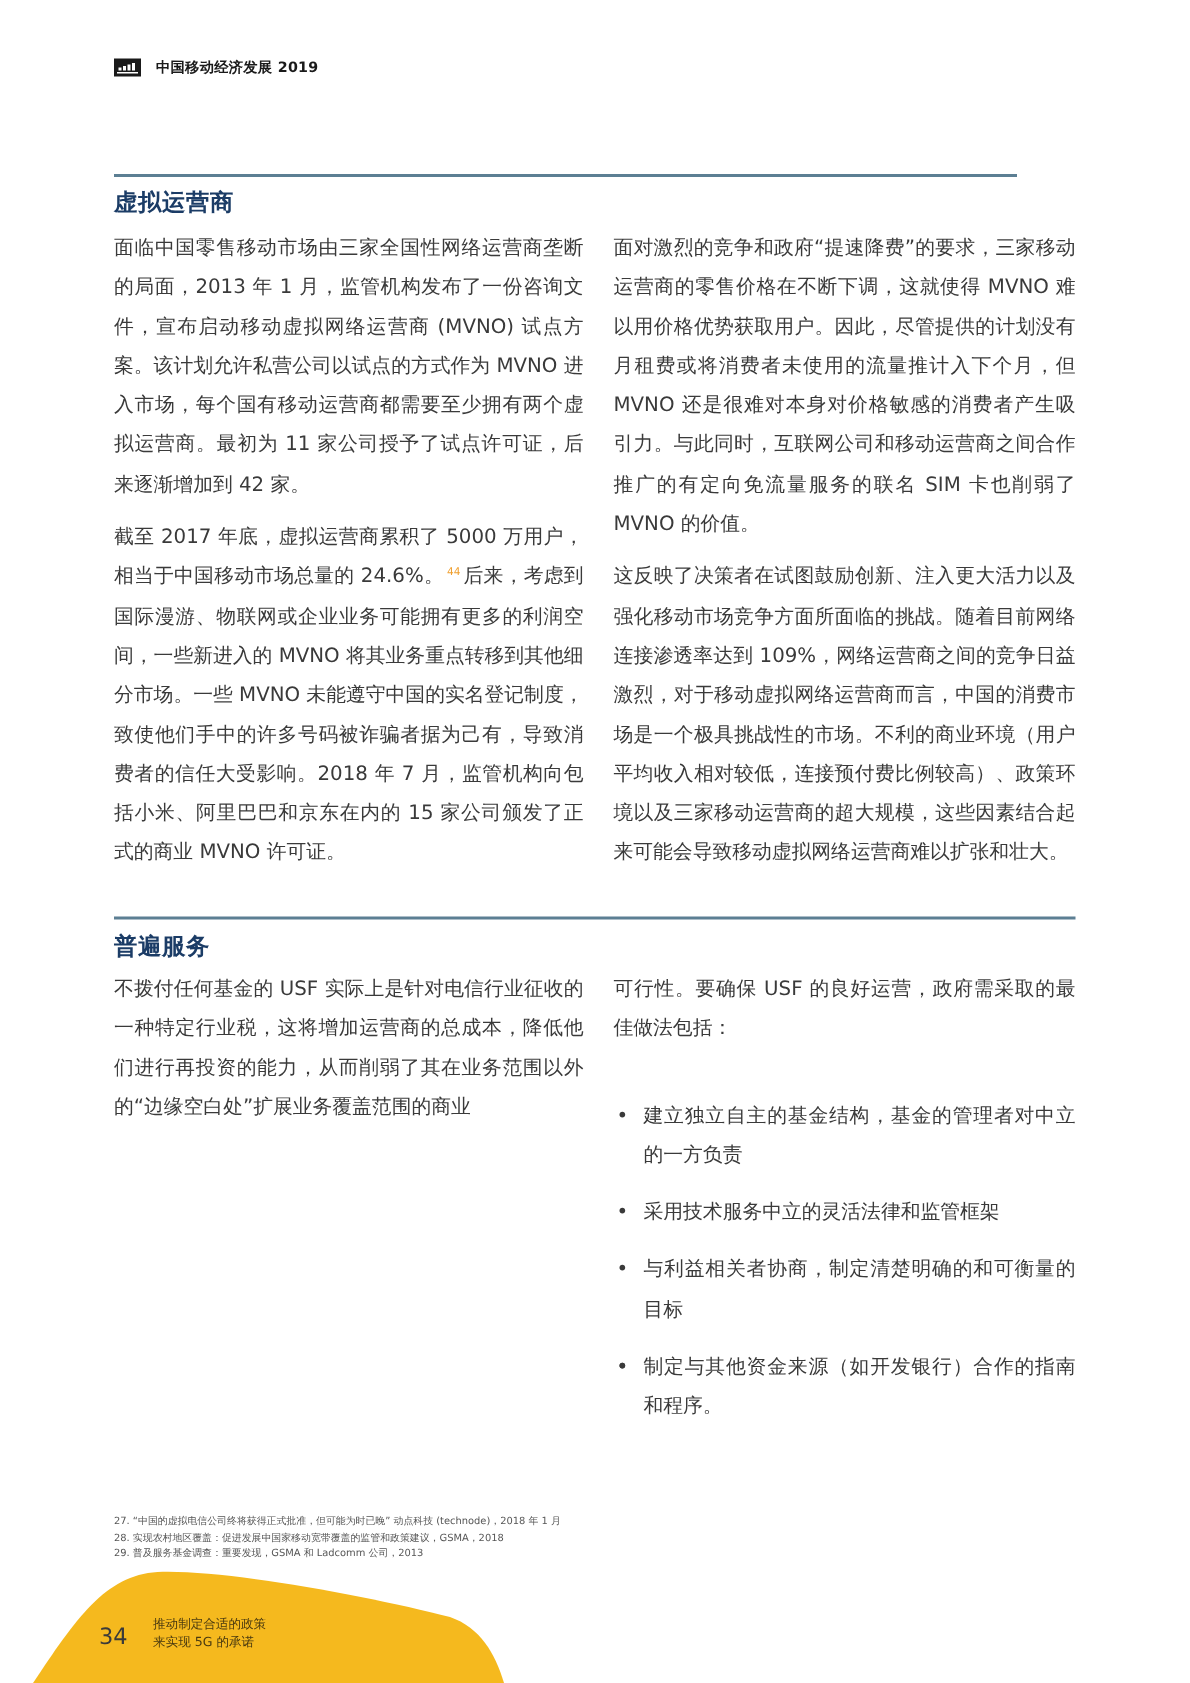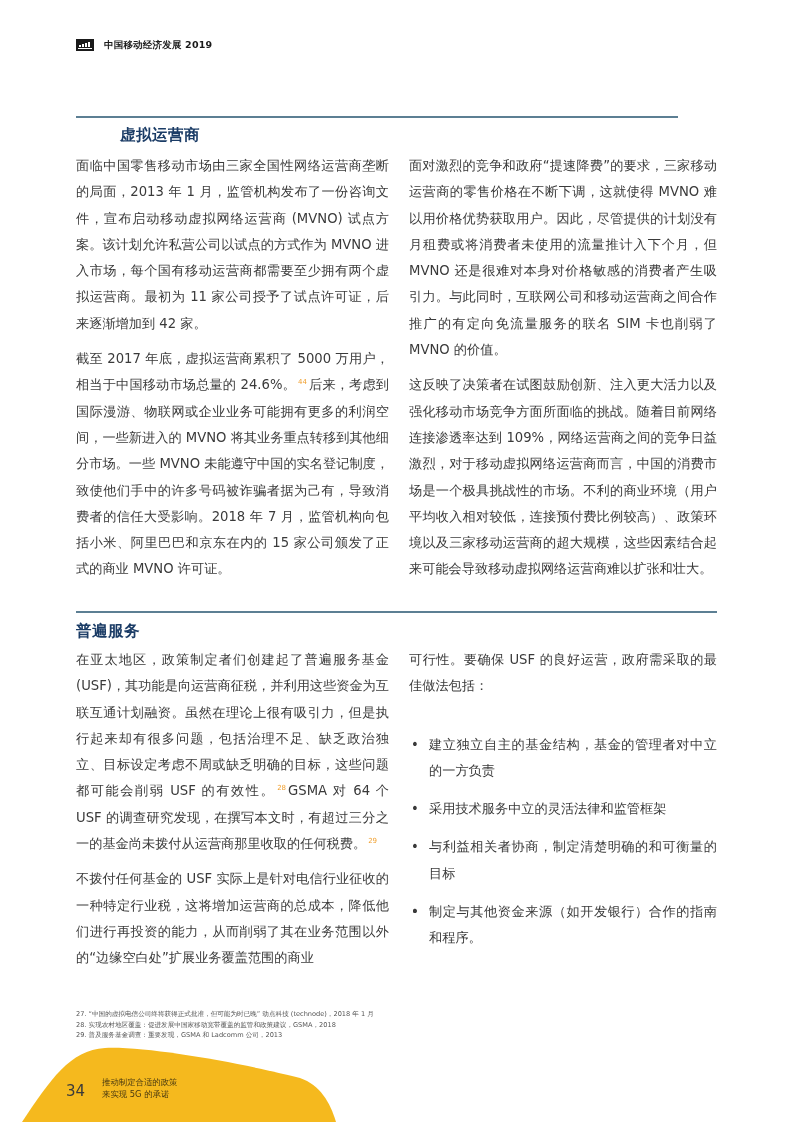--- a/index.html
+++ b/index.html
@@ -40,41 +40,38 @@
     <i style="left:3px;height:2px"></i>
       <i style="left:6px;height:3px"></i>
       <i style="left:9px;height:4px"></i>
       <i style="left:12px;height:5px"></i>
     <b></b>
   </div>
   <span class="header-title">中国移动经济发展 2019</span>
 </div>
 
 <div class="divider" style="left:76px; top:116px; width:602px;"></div>
-<div class="section-title" style="left:76px; top:125px;margin-left:44px;">虚拟运营商</div>
+<div class="section-title" style="left:76px; top:125px;">虚拟运营商</div>
 
 <div class="col" style="left:76px; top:153px; width:313px;">
   <p>面临中国零售移动市场由三家全国性网络运营商垄断的局面，2013 年 1 月，监管机构发布了一份咨询文件，宣布启动移动虚拟网络运营商 (MVNO) 试点方案。该计划允许私营公司以试点的方式作为 MVNO 进入市场，每个国有移动运营商都需要至少拥有两个虚拟运营商。最初为 11 家公司授予了试点许可证，后来逐渐增加到 42 家。</p>
   <p>
     <span>截至 2017 年底，虚拟运营商累积了 5000 万用户，相当于中国移动市场总量的 24.6%。</span><span class="sup">44</span><span>后来，考虑到国际漫游、物联网或企业业务可能拥有更多的利润空间，一些新进入的 MVNO 将其业务重点转移到其他细分市场。一些 MVNO 未能遵守中国的实名登记制度，致使他们手中的许多号码被诈骗者据为己有，导致消费者的信任大受影响。2018 年 7 月，监管机构向包括小米、阿里巴巴和京东在内的 15 家公司颁发了正式的商业 MVNO 许可证。</span>
   </p>
 </div>
 
 <div class="col" style="left:409px; top:153px; width:308px;">
   <p>面对激烈的竞争和政府“提速降费”的要求，三家移动运营商的零售价格在不断下调，这就使得 MVNO 难以用价格优势获取用户。因此，尽管提供的计划没有月租费或将消费者未使用的流量推计入下个月，但 MVNO 还是很难对本身对价格敏感的消费者产生吸引力。与此同时，互联网公司和移动运营商之间合作推广的有定向免流量服务的联名 SIM 卡也削弱了 MVNO 的价值。</p>
   <p>这反映了决策者在试图鼓励创新、注入更大活力以及强化移动市场竞争方面所面临的挑战。随着目前网络连接渗透率达到 109%，网络运营商之间的竞争日益激烈，对于移动虚拟网络运营商而言，中国的消费市场是一个极具挑战性的市场。不利的商业环境（用户平均收入相对较低，连接预付费比例较高）、政策环境以及三家移动运营商的超大规模，这些因素结合起来可能会导致移动虚拟网络运营商难以扩张和壮大。</p>
 </div>
 
 <div class="divider" style="left:76px; top:611px; width:641px;"></div>
 <div class="section-title" style="left:76px; top:621px;text-align:center;">普遍服务</div>
 
 <div class="col" style="left:76px; top:647px; width:313px;">
-  <p>
-    <span>在亚太地区，政策制定者们创建起了普遍服务基金 (USF)，其功能是向运营商征税，并利用这些资金为互联互通计划融资。虽然在理论上很有吸引力，但是执行起来却有很多问题，包括治理不足、缺乏政治独立、目标设定考虑不周或缺乏明确的目标，这些问题都可能会削弱 USF 的有效性。</span><span class="sup">28</span><span>GSMA 对 64 个 USF 的调查研究发现，在撰写本文时，有超过三分之一的基金尚未拨付从运营商那里收取的任何税费。</span><span class="sup">29</span>
-  </p>
   <p>不拨付任何基金的 USF 实际上是针对电信行业征收的一种特定行业税，这将增加运营商的总成本，降低他们进行再投资的能力，从而削弱了其在业务范围以外的“边缘空白处”扩展业务覆盖范围的商业</p>
 </div>
 
 <div class="col" style="left:409px; top:647px; width:308px;">
   <p style="margin-bottom:32px;">可行性。要确保 USF 的良好运营，政府需采取的最佳做法包括：</p>
   <ul class="bullets">
     <li><span class="dot">•</span><span>建立独立自主的基金结构，基金的管理者对中立的一方负责</span></li>
     <li><span class="dot">•</span><span>采用技术服务中立的灵活法律和监管框架</span></li>
     <li><span class="dot">•</span><span>与利益相关者协商，制定清楚明确的和可衡量的目标</span></li>
     <li><span class="dot">•</span></li>

